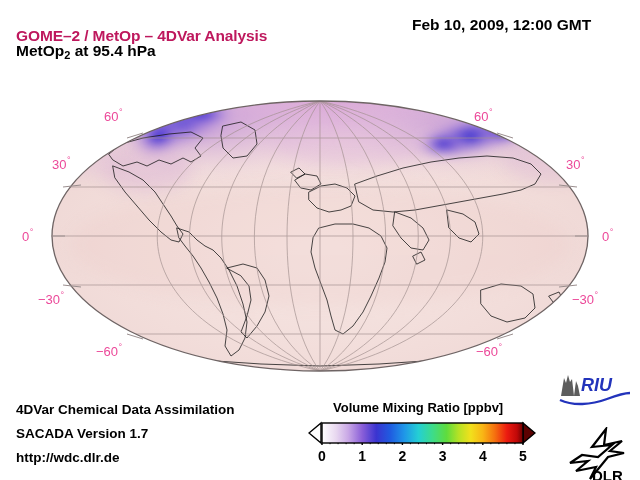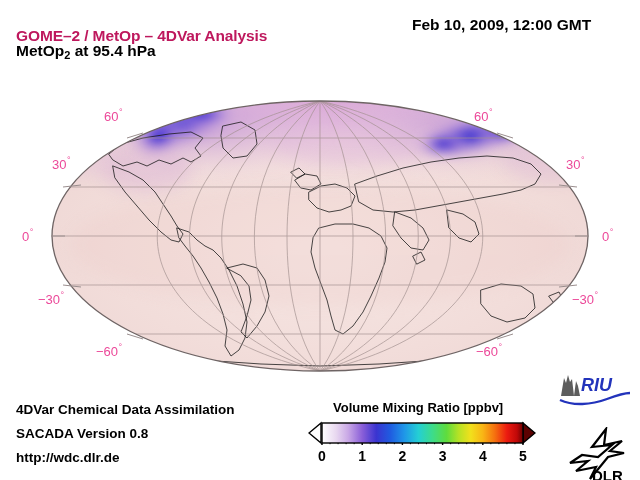--- a/index.html
+++ b/index.html
@@ -266,21 +266,21 @@
 <div class="abs" id="cb-ticklabels">
     <div class="cb-num" style="left: 14px;">0</div>
     <div class="cb-num" style="left: 54.2px;">1</div>
     <div class="cb-num" style="left: 94.4px;">2</div>
     <div class="cb-num" style="left: 134.6px;">3</div>
     <div class="cb-num" style="left: 174.8px;">4</div>
     <div class="cb-num" style="left: 215px;">5</div>
   </div>
 
 <div class="abs foot" id="foot1">4DVar Chemical Data Assimilation</div>
-<div class="abs foot" id="foot2">SACADA Version 0.8</div>
+<div class="abs foot" id="foot2">SACADA Version 1.7</div>
 <div class="abs foot" id="foot3">http://wdc.dlr.de</div>
 
 <div class="abs" id="riu-logo">
   <svg width="76" height="34" viewBox="0 0 76 34" xmlns="http://www.w3.org/2000/svg">
     <g fill="#5d5d5d">
       <polygon points="4,24 7,6 9,11 11,3 13,10 15,7 17,24"></polygon>
       <polygon points="17,24 19,9 21,14 23,24"></polygon>
     </g>
     <text x="24" y="19" font-family="Liberation Sans, sans-serif" font-size="18" font-weight="bold" font-style="italic" fill="#2233bb">RIU</text>
     <path d="M3,28 C16,34 34,33 50,27 C58,24 66,21 73,21" fill="none" stroke="#2233bb" stroke-width="2.4"></path>

